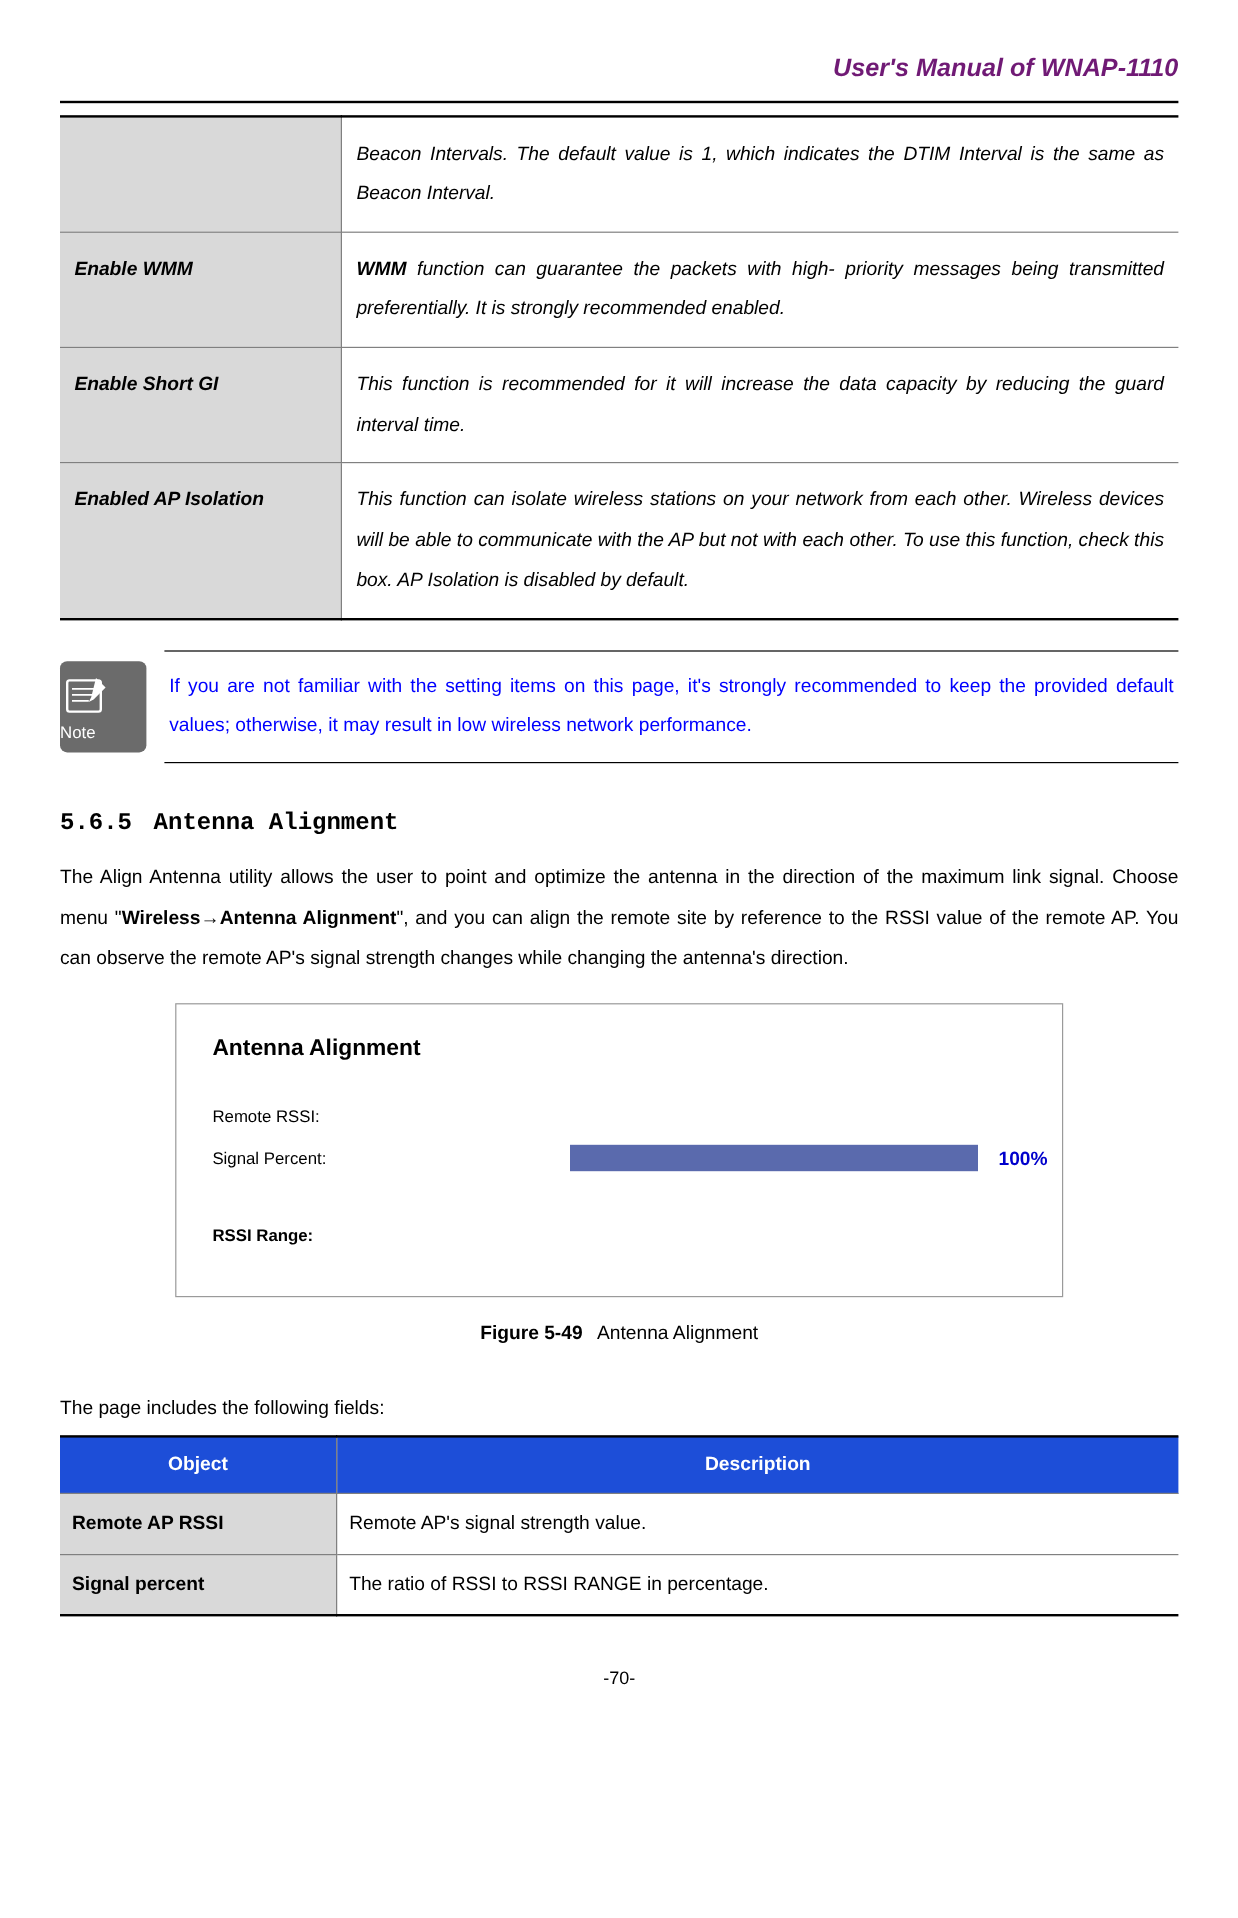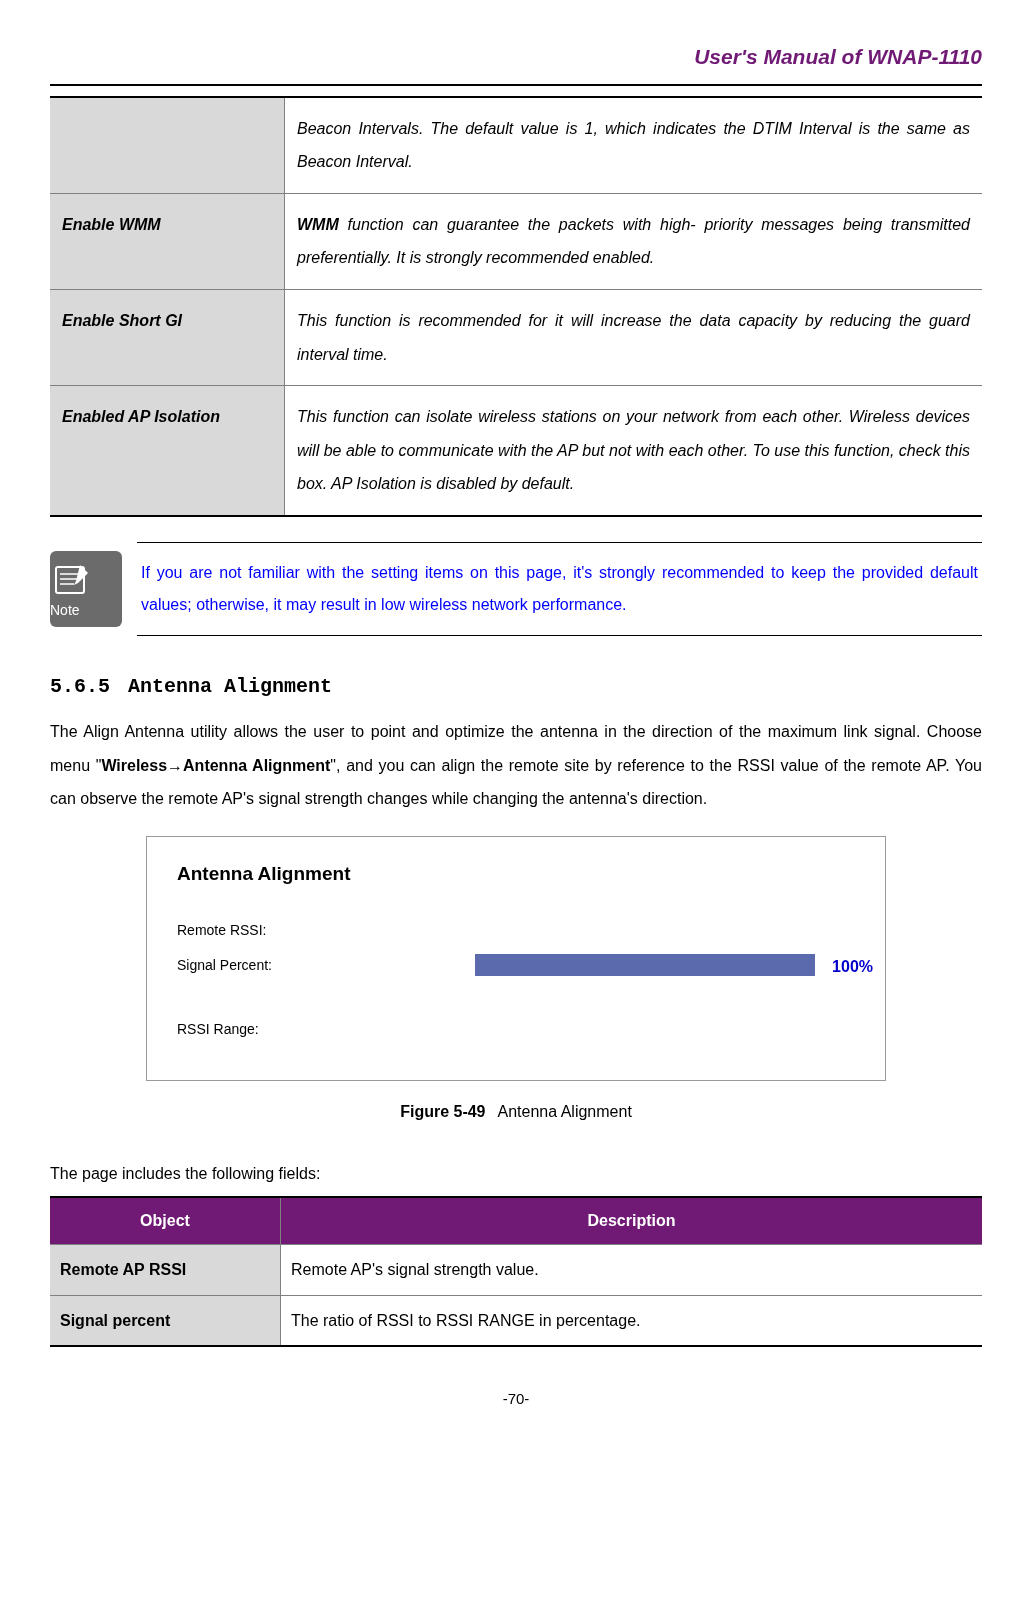--- a/index.html
+++ b/index.html
@@ -183,21 +183,21 @@
 
   .fields-intro { margin-bottom: 10px; }
 
   table.fields {
     width: 100%;
     border-collapse: collapse;
     border-top: 2.5px solid #000;
     border-bottom: 2.5px solid #000;
   }
   table.fields th {
-    background: #701a75;
+    background: #1d4ed8;
     color: #fff;
     text-align: center;
     padding: 10px 8px;
     font-weight: bold;
     font-size: 16px;
     border: 1px solid #808080;
   }
   table.fields td {
     border: 1px solid #808080;
     padding: 12px 10px;
@@ -278,21 +278,21 @@
   <div class="figure-row">
     <div class="flabel">Signal Percent:</div>
     <div class="fval">
       <div class="signal-bar">
         <span class="signal-text">100%</span>
       </div>
     </div>
   </div>
   <div style="height:30px"></div>
   <div class="figure-row">
-    <div class="flabel" style="font-weight:normal;">RSSI Range:</div>
+    <div class="flabel" style="font-weight:bold;">RSSI Range:</div>
   </div>
 </div>
 
 <div class="figure-caption">
   <b>Figure 5-49</b><span>Antenna Alignment</span>
 </div>
 
 <div class="fields-intro">The page includes the following fields:</div>
 
 <table class="fields">

